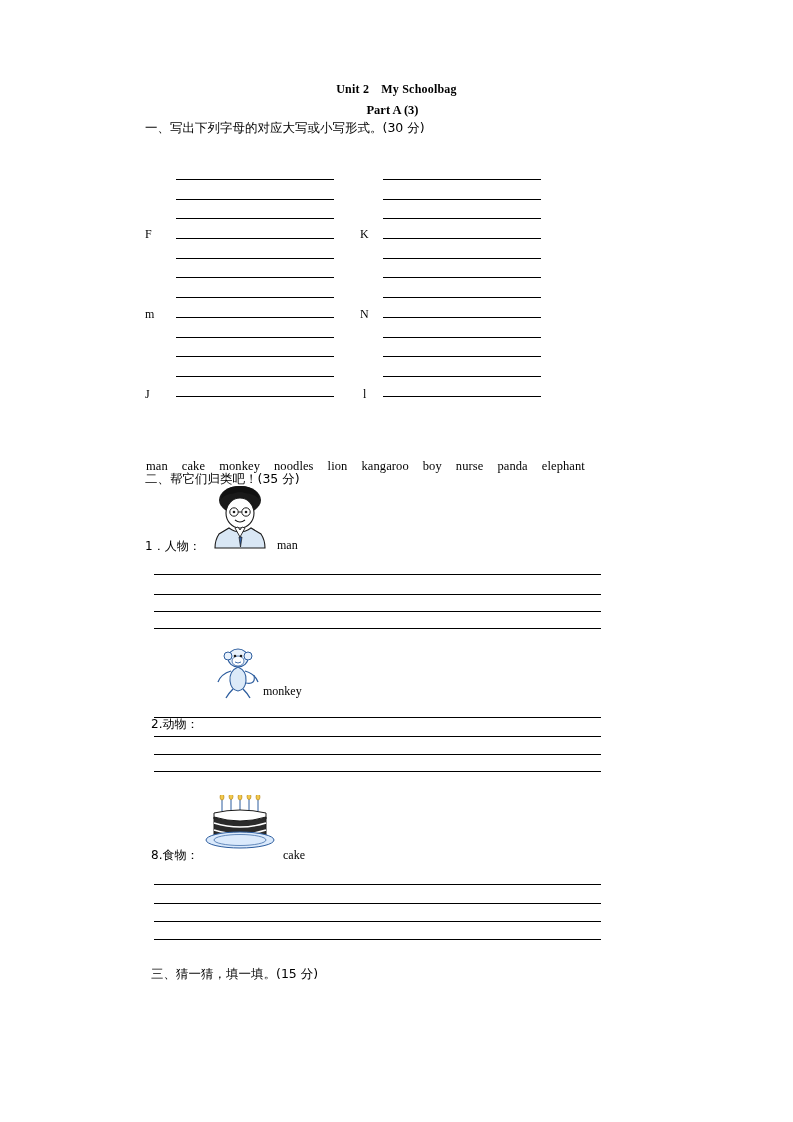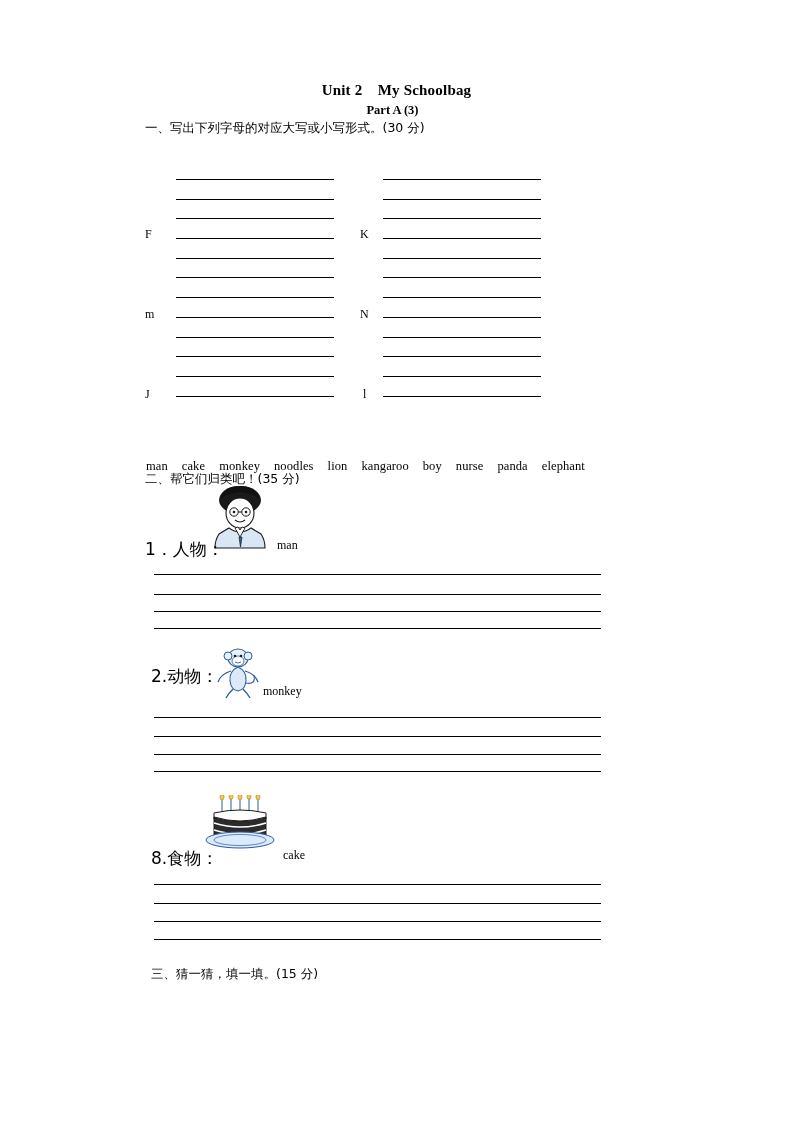--- a/index.html
+++ b/index.html
@@ -23,21 +23,21 @@
   }
   
   .doc-title {
     position: absolute;
     left: 0;
     top: 82px;
     width: 793px;
     text-align: center;
     font-family: "Liberation Serif", serif;
     font-weight: bold;
-    font-size: 15px;
+    font-size: 12px;
     letter-spacing: 0.2px;
   }
   .doc-subtitle {
     position: absolute;
     left: 0;
     top: 103px;
     width: 785px;
     text-align: center;
     font-family: "Liberation Serif", serif;
     font-weight: bold;
@@ -72,21 +72,21 @@
     top: 459px;
     width: 530px;
     font-family: "Liberation Serif", serif;
     font-size: 12.5px;
     letter-spacing: 0.1px;
   }
   .wordbank span { margin-right: 14px; }
   .cat-label {
     position: absolute;
     font-family: "DejaVu Sans", sans-serif;
-    font-size: 17px;
+    font-size: 12px;
     white-space: nowrap;
   }
   .cat-example {
     position: absolute;
     font-family: "Liberation Serif", serif;
     font-size: 12px;
   }
   .answer-rule {
     position: absolute;
     height: 0;
@@ -181,21 +181,21 @@
       <circle cx="31" cy="13" r="1.3" fill="#1a1a1a"></circle>
       <path d="M25 19 q3 2 6 0" stroke="#2d5d9e" stroke-width="0.9" fill="none"></path>
       <path d="M28 24 q-9 4 -8 14 q1 9 8 10 q7 -1 8 -10 q1 -10 -8 -14 z" fill="#dceaf8" stroke="#2d5d9e" stroke-width="1.1"></path>
       <path d="M21 28 q-10 3 -13 11" stroke="#2d5d9e" stroke-width="1.3" fill="none"></path>
       <path d="M35 28 q10 3 13 11" stroke="#2d5d9e" stroke-width="1.3" fill="none"></path>
       <path d="M23 46 q-5 5 -7 9" stroke="#2d5d9e" stroke-width="1.3" fill="none"></path>
       <path d="M33 46 q5 5 7 9" stroke="#2d5d9e" stroke-width="1.3" fill="none"></path>
       <path d="M36 40 q10 2 8 -8" stroke="#2d5d9e" stroke-width="1.1" fill="none"></path>
     </svg>
   </div>
-  <div class="cat-label" style="left:151px; top:665px;">2.动物：</div>
+  <div class="cat-label" style="left:151px; top:716px;">2.动物：</div>
   <div class="cat-example" style="left:263px; top:684px;">monkey</div>
   <div class="answer-rule" style="top:717px;"></div>
   <div class="answer-rule" style="top:736px;"></div>
   <div class="answer-rule" style="top:754px;"></div>
   <div class="answer-rule" style="top:771px;"></div>
 
   <div class="pic" style="left:200px; top:795px;">
     <svg width="80" height="62" viewBox="0 0 80 62">
       <g stroke="#2d5d9e" stroke-width="1" fill="none">
         <line x1="22" y1="3" x2="22" y2="16"></line>

